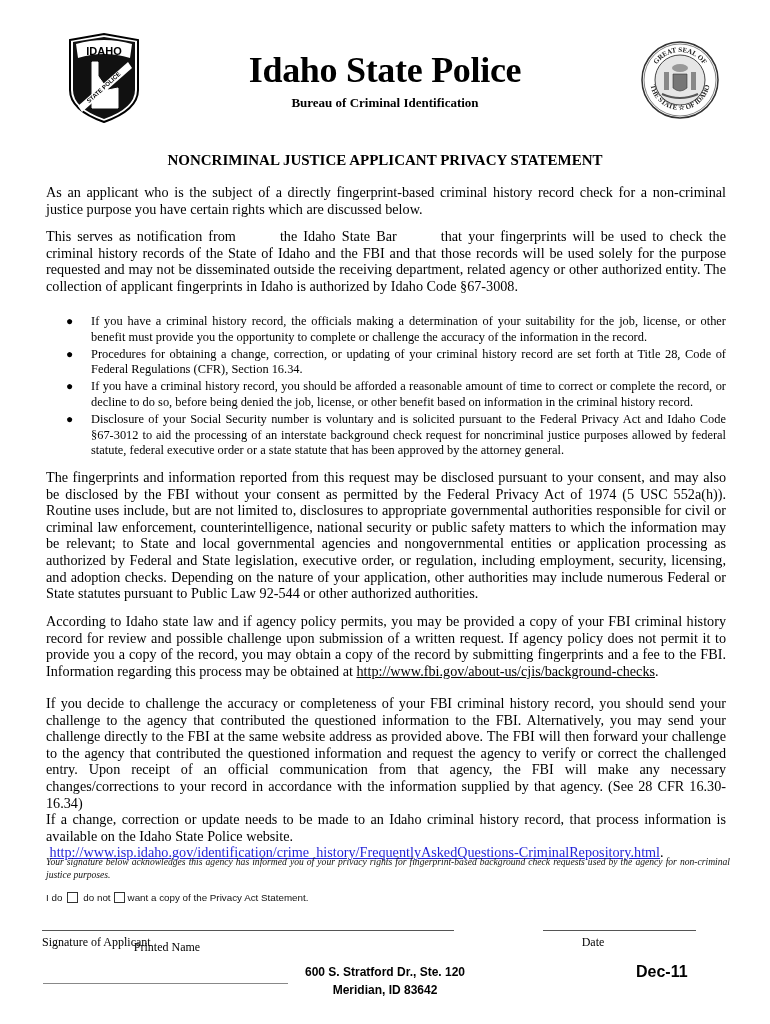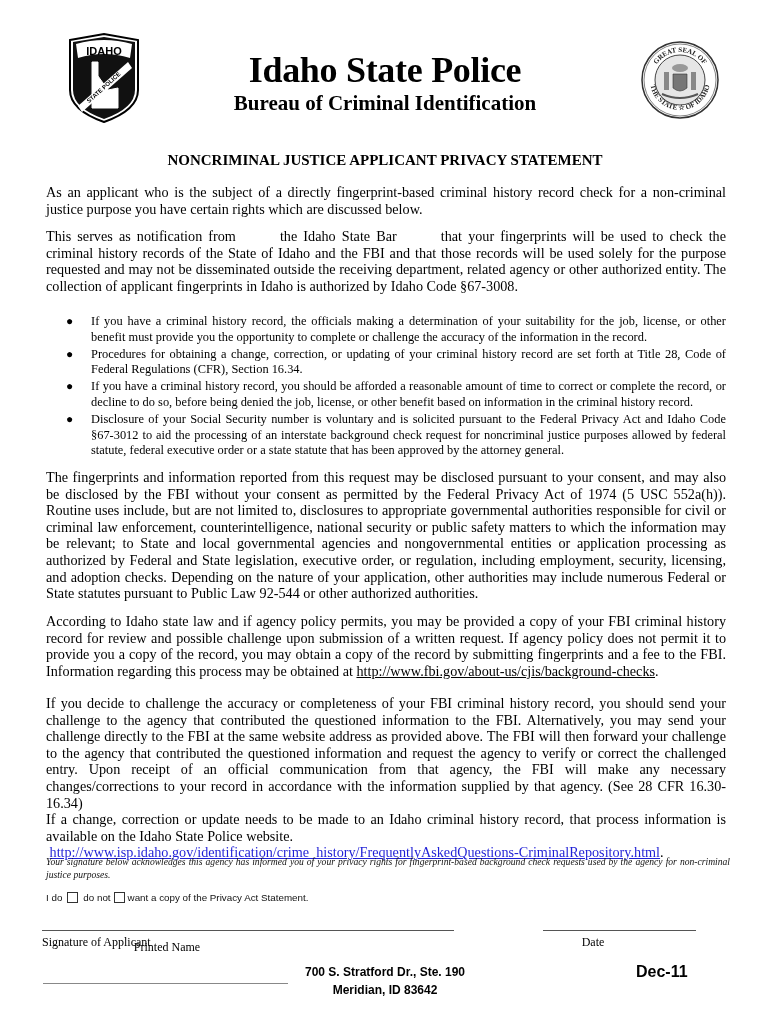--- a/index.html
+++ b/index.html
@@ -1,21 +1,21 @@
 <!DOCTYPE html>
 <html><head>
 <meta charset="utf-8">
 <style>
   html, body { margin: 0; padding: 0; background: #ffffff; }
   body { width: 770px; height: 1024px; position: relative; overflow: hidden; color: #000; font-family: "Liberation Serif", "DejaVu Serif", serif; }
   .abs { position: absolute; }
   .logo-isp { left: 64px; top: 32px; width: 80px; width: 80px; height: 92px; }
   .seal { left: 640px; top: 40px; width: 80px; height: 80px; }
   .title { left: 0; width: 770px; top: 50px; text-align: center; font-size: 36px; font-weight: bold; letter-spacing: -0.3px; line-height: 40px; }
-  .subtitle { left: 0; width: 770px; top: 92px; text-align: center; font-size: 21px; font-weight: bold; line-height: 22px; }
+  .subtitle { left: 0; width: 770px; top: 92px; text-align: center; font-size: 13px; font-weight: bold; line-height: 22px; }
   .section-title { left: 0; width: 770px; top: 150px; text-align: center; font-size: 15px; font-weight: bold; line-height: 20px; }
   .para { left: 46px; width: 680px; font-size: 14.2px; line-height: 16.6px; text-align: justify; }
   .p1 { top: 184px; }
   .p2 { top: 228px; }
   .p2 .gap { display: inline-block; width: 44px; }
   .bullets { left: 46px; width: 680px; top: 314px; margin: 0; padding: 0; list-style: none; font-size: 12.4px; line-height: 15.6px; }
   .bullets li { position: relative; padding-left: 45px; margin-bottom: 1.5px; text-align: justify; }
   .bullets li .dot { position: absolute; left: 20px; top: 0; font-size: 12px; }
   .p3 { top: 469px; }
   .p4 { top: 613px; }
@@ -110,16 +110,16 @@
 </div>
 
 <div class="abs sig-line"></div>
 <div class="abs sig-label">Signature of Applicant</div>
 <div class="abs date-line"></div>
 <div class="abs date-label">Date</div>
 <div class="abs name-line"></div>
 <div class="abs name-label">Printed Name</div>
 
 <div class="abs addr">
-  <div>700 S. Stratford Dr., Ste. 190</div>
+  <div>600 S. Stratford Dr., Ste. 120</div>
   <div>Meridian, ID  83642</div>
 </div>
 <div class="abs rev">Dec-11</div>
 
 </body></html>

